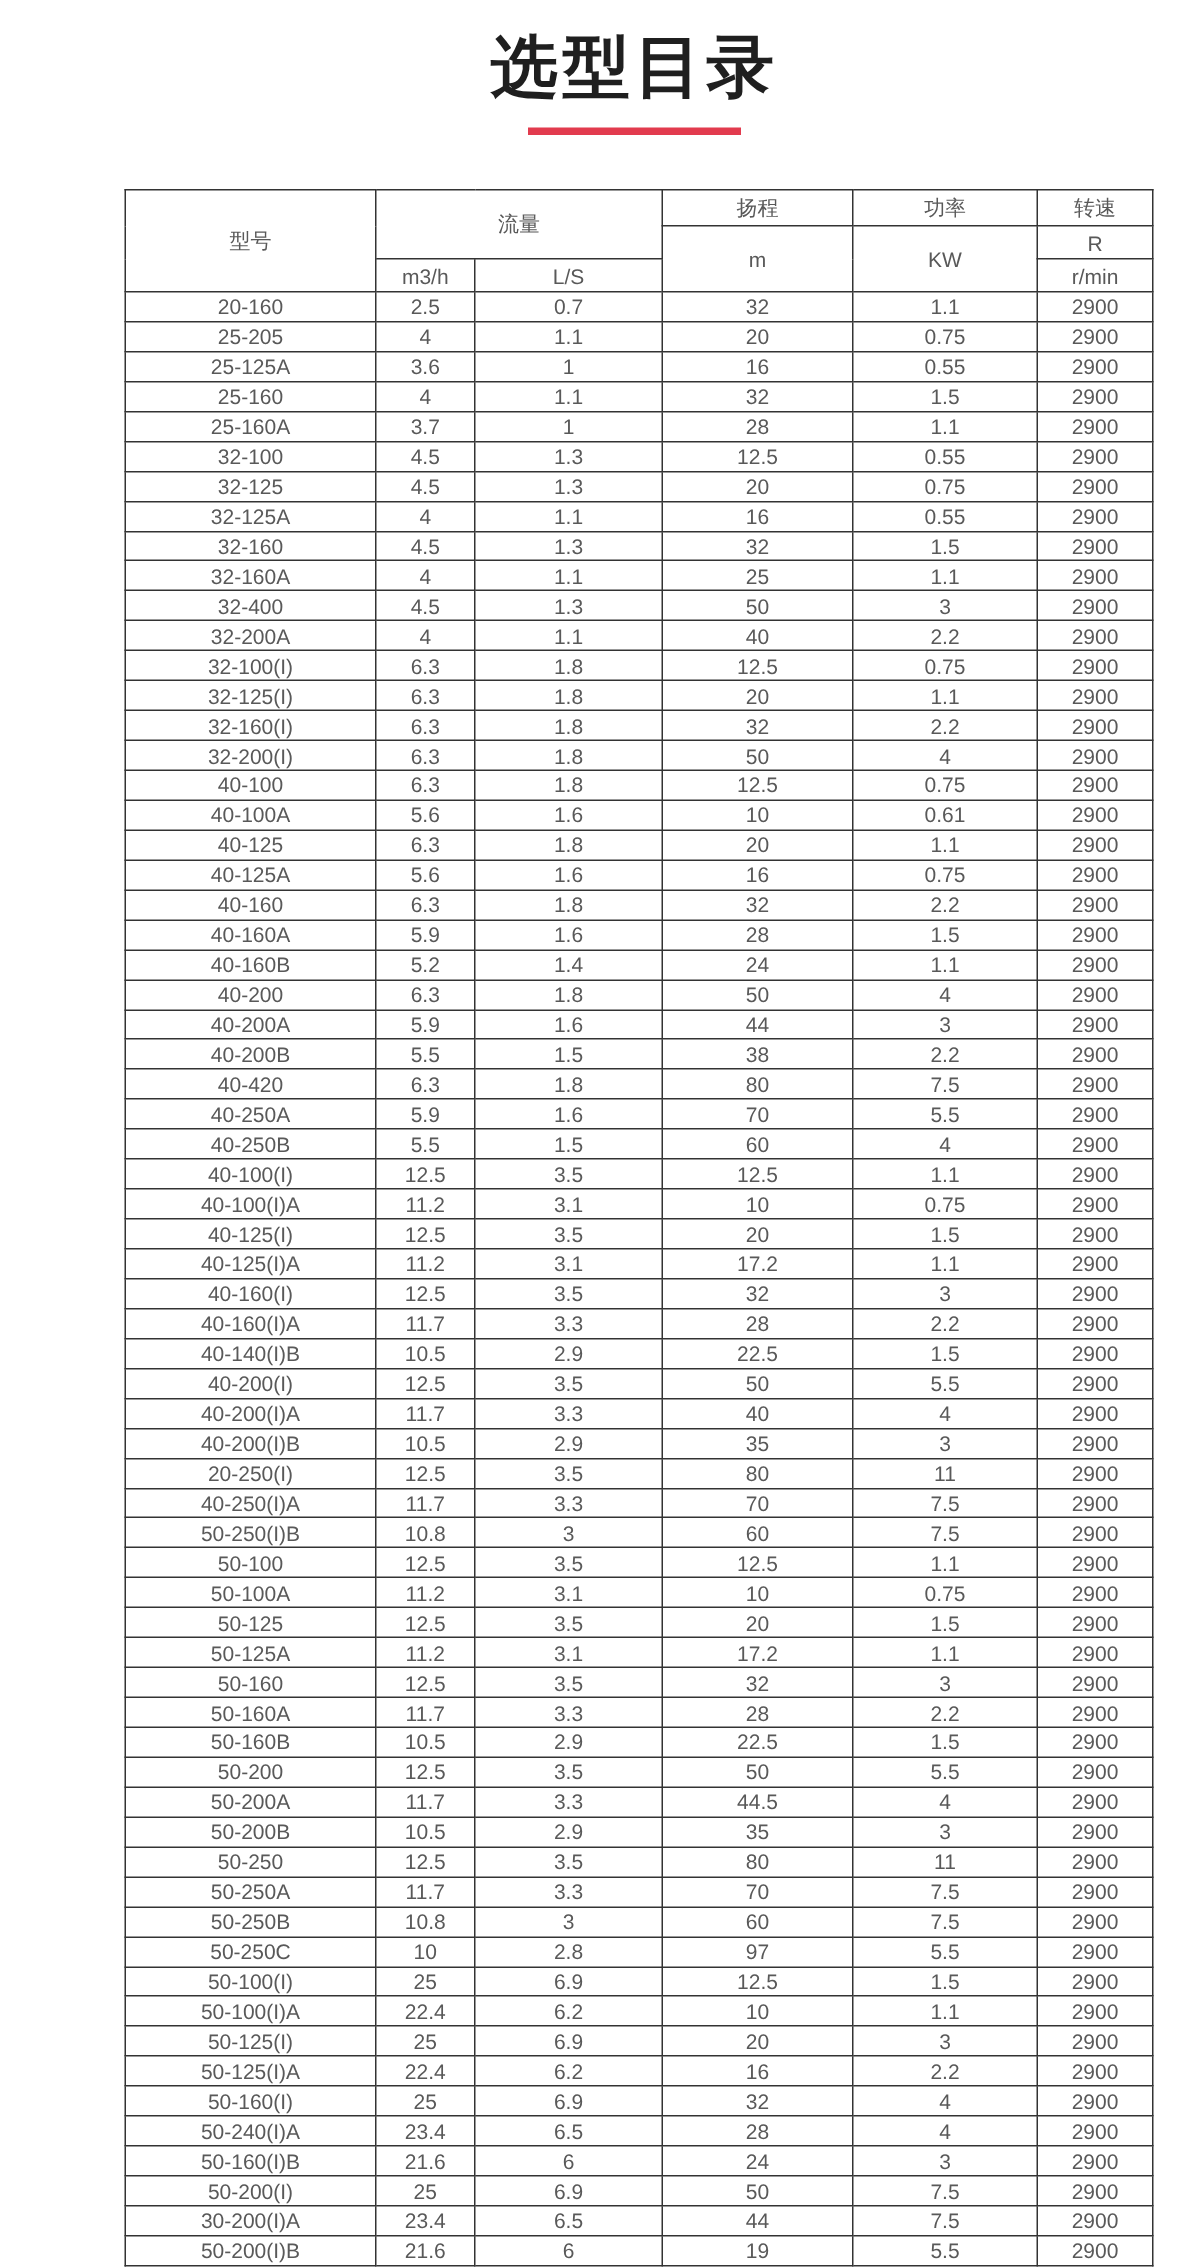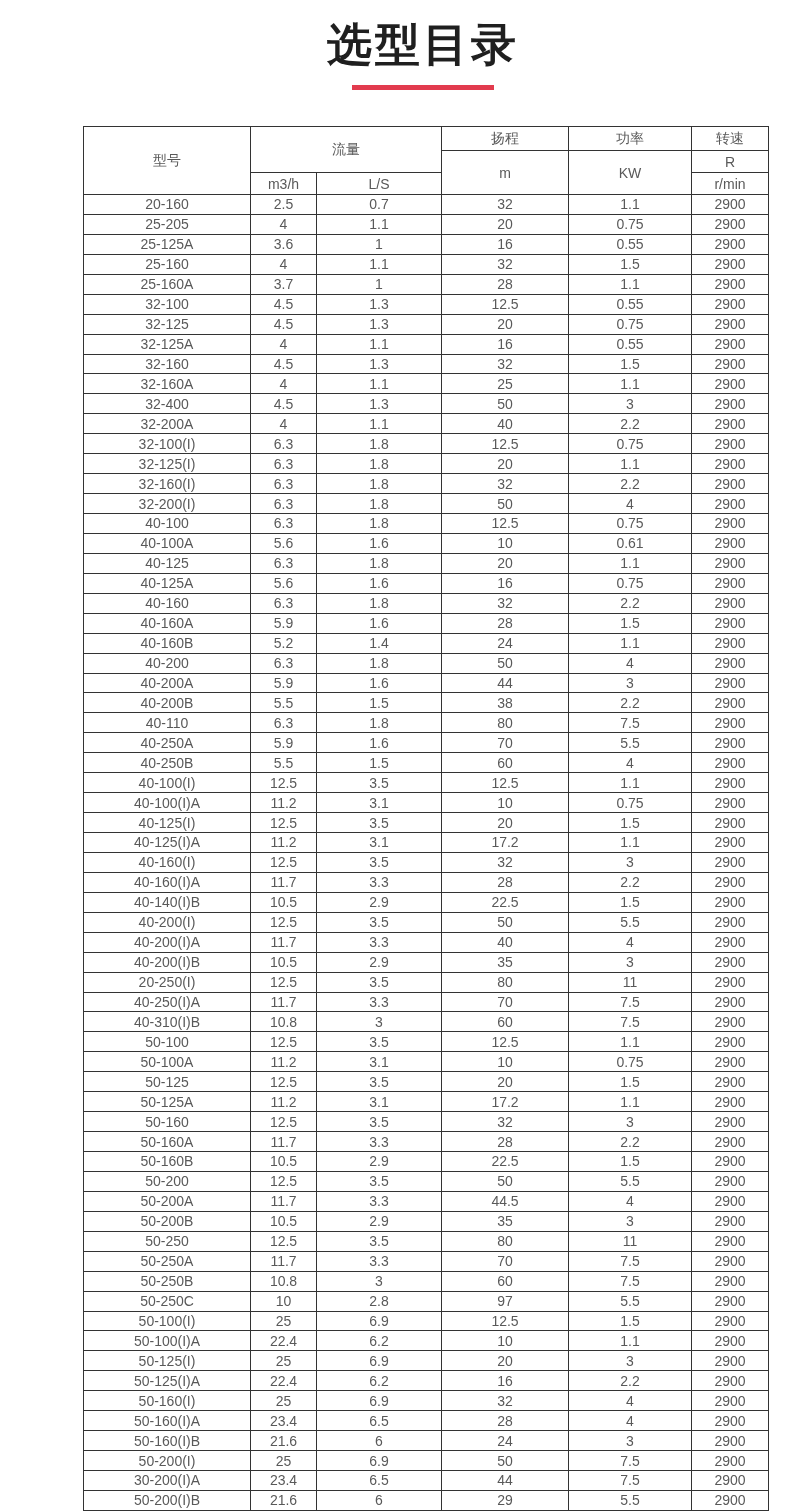--- a/index.html
+++ b/index.html
@@ -295,21 +295,21 @@
         </tr>
         <tr>
           <td>40-200B</td>
           <td>5.5</td>
           <td>1.5</td>
           <td>38</td>
           <td>2.2</td>
           <td>2900</td>
         </tr>
         <tr>
-          <td>40-110</td>
+          <td>40-420</td>
           <td>6.3</td>
           <td>1.8</td>
           <td>80</td>
           <td>7.5</td>
           <td>2900</td>
         </tr>
         <tr>
           <td>40-250A</td>
           <td>5.9</td>
           <td>1.6</td>
@@ -415,21 +415,21 @@
         </tr>
         <tr>
           <td>40-250(I)A</td>
           <td>11.7</td>
           <td>3.3</td>
           <td>70</td>
           <td>7.5</td>
           <td>2900</td>
         </tr>
         <tr>
-          <td>40-310(I)B</td>
+          <td>50-250(I)B</td>
           <td>10.8</td>
           <td>3</td>
           <td>60</td>
           <td>7.5</td>
           <td>2900</td>
         </tr>
         <tr>
           <td>50-100</td>
           <td>12.5</td>
           <td>3.5</td>
@@ -575,21 +575,21 @@
         </tr>
         <tr>
           <td>50-160(I)</td>
           <td>25</td>
           <td>6.9</td>
           <td>32</td>
           <td>4</td>
           <td>2900</td>
         </tr>
         <tr>
-          <td>50-160(I)A</td>
+          <td>50-240(I)A</td>
           <td>23.4</td>
           <td>6.5</td>
           <td>28</td>
           <td>4</td>
           <td>2900</td>
         </tr>
         <tr>
           <td>50-160(I)B</td>
           <td>21.6</td>
           <td>6</td>
@@ -610,20 +610,20 @@
           <td>23.4</td>
           <td>6.5</td>
           <td>44</td>
           <td>7.5</td>
           <td>2900</td>
         </tr>
         <tr>
           <td>50-200(I)B</td>
           <td>21.6</td>
           <td>6</td>
-          <td>29</td>
+          <td>19</td>
           <td>5.5</td>
           <td>2900</td>
         </tr>
       </tbody>
   </table>
 
 </div>
 
 </body></html>

